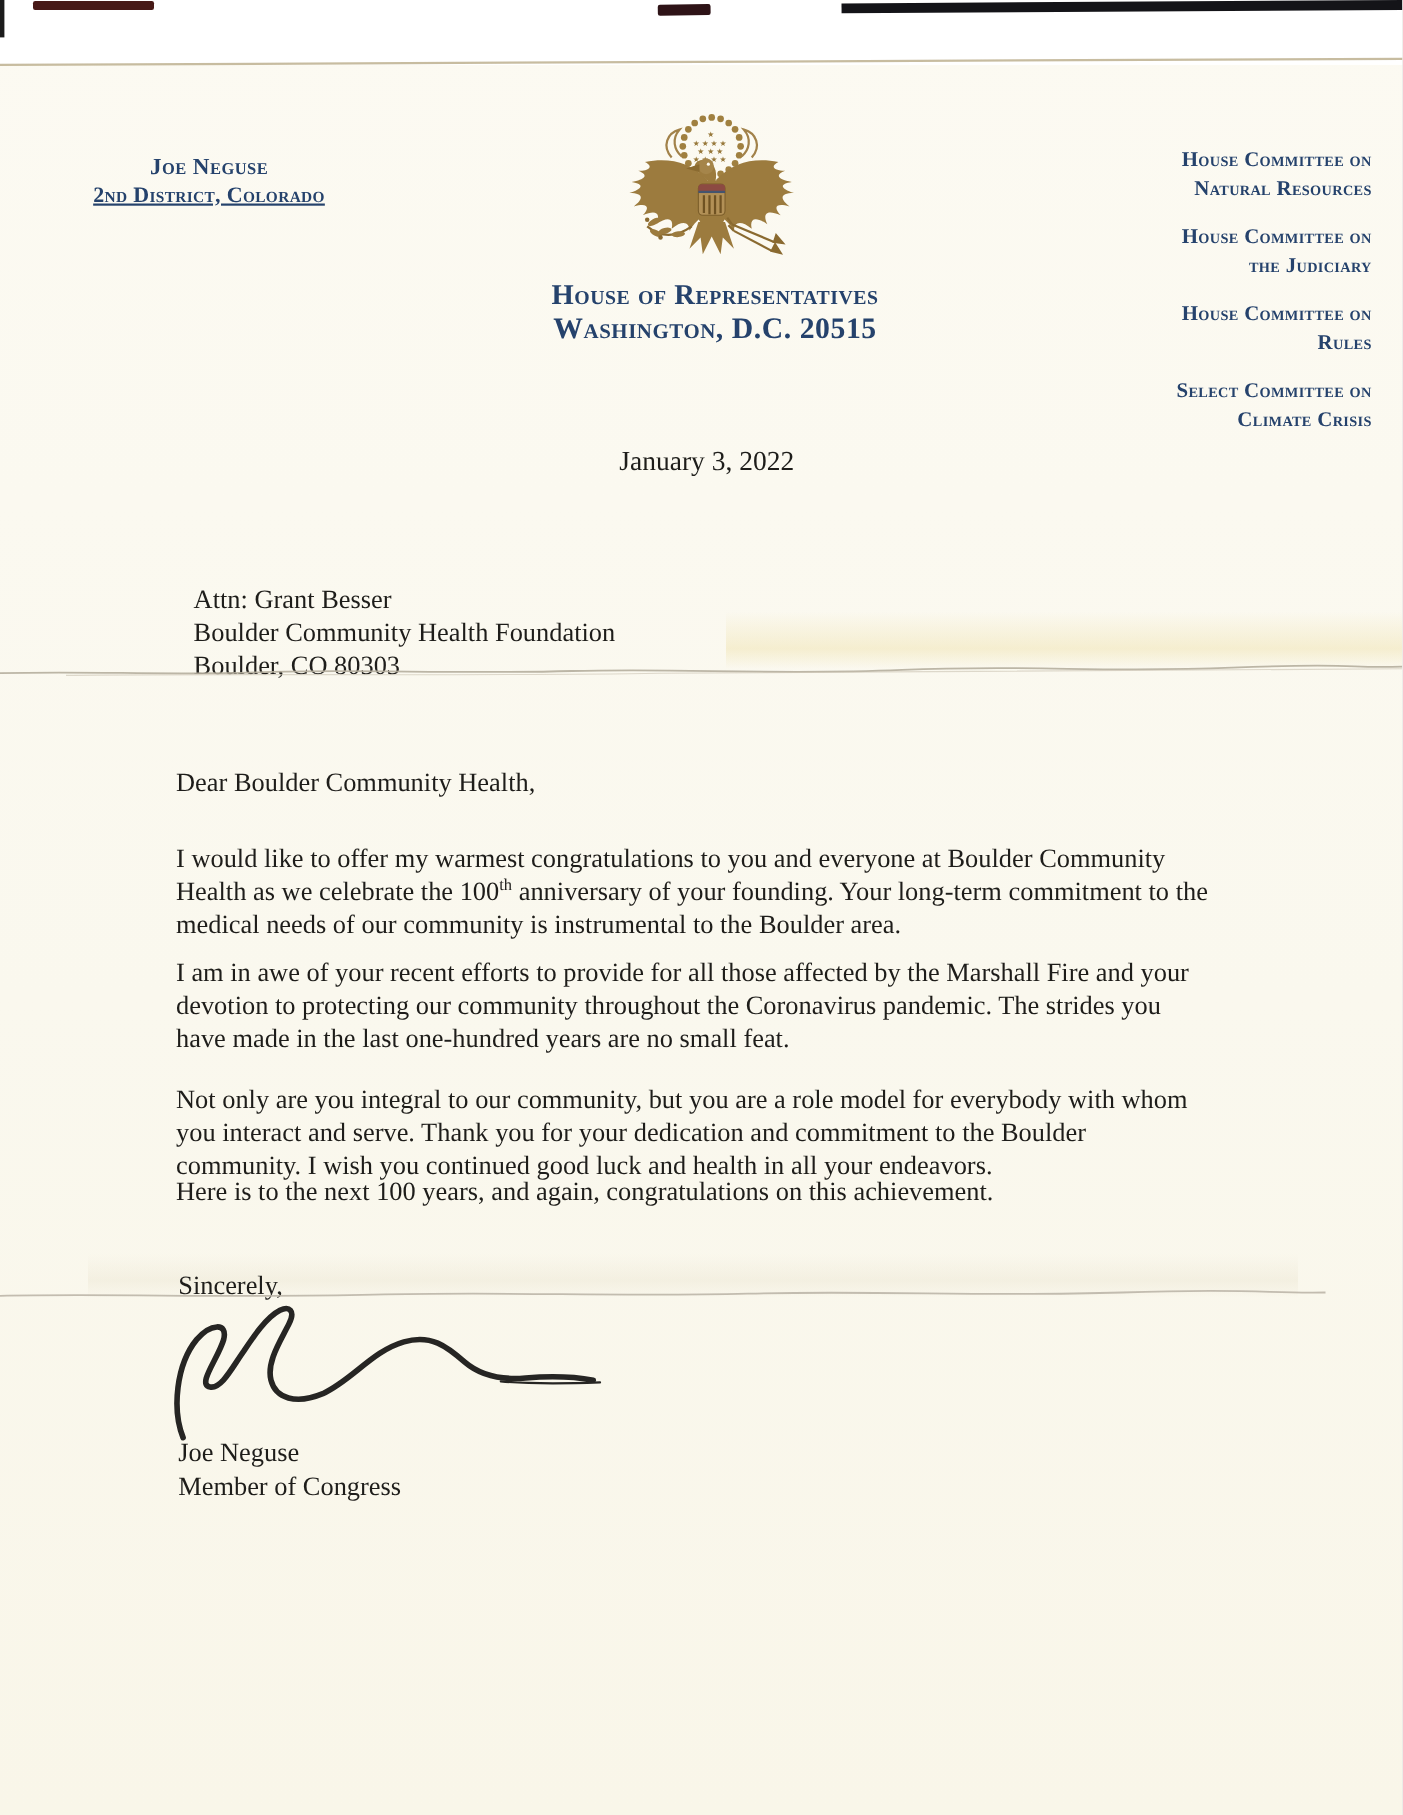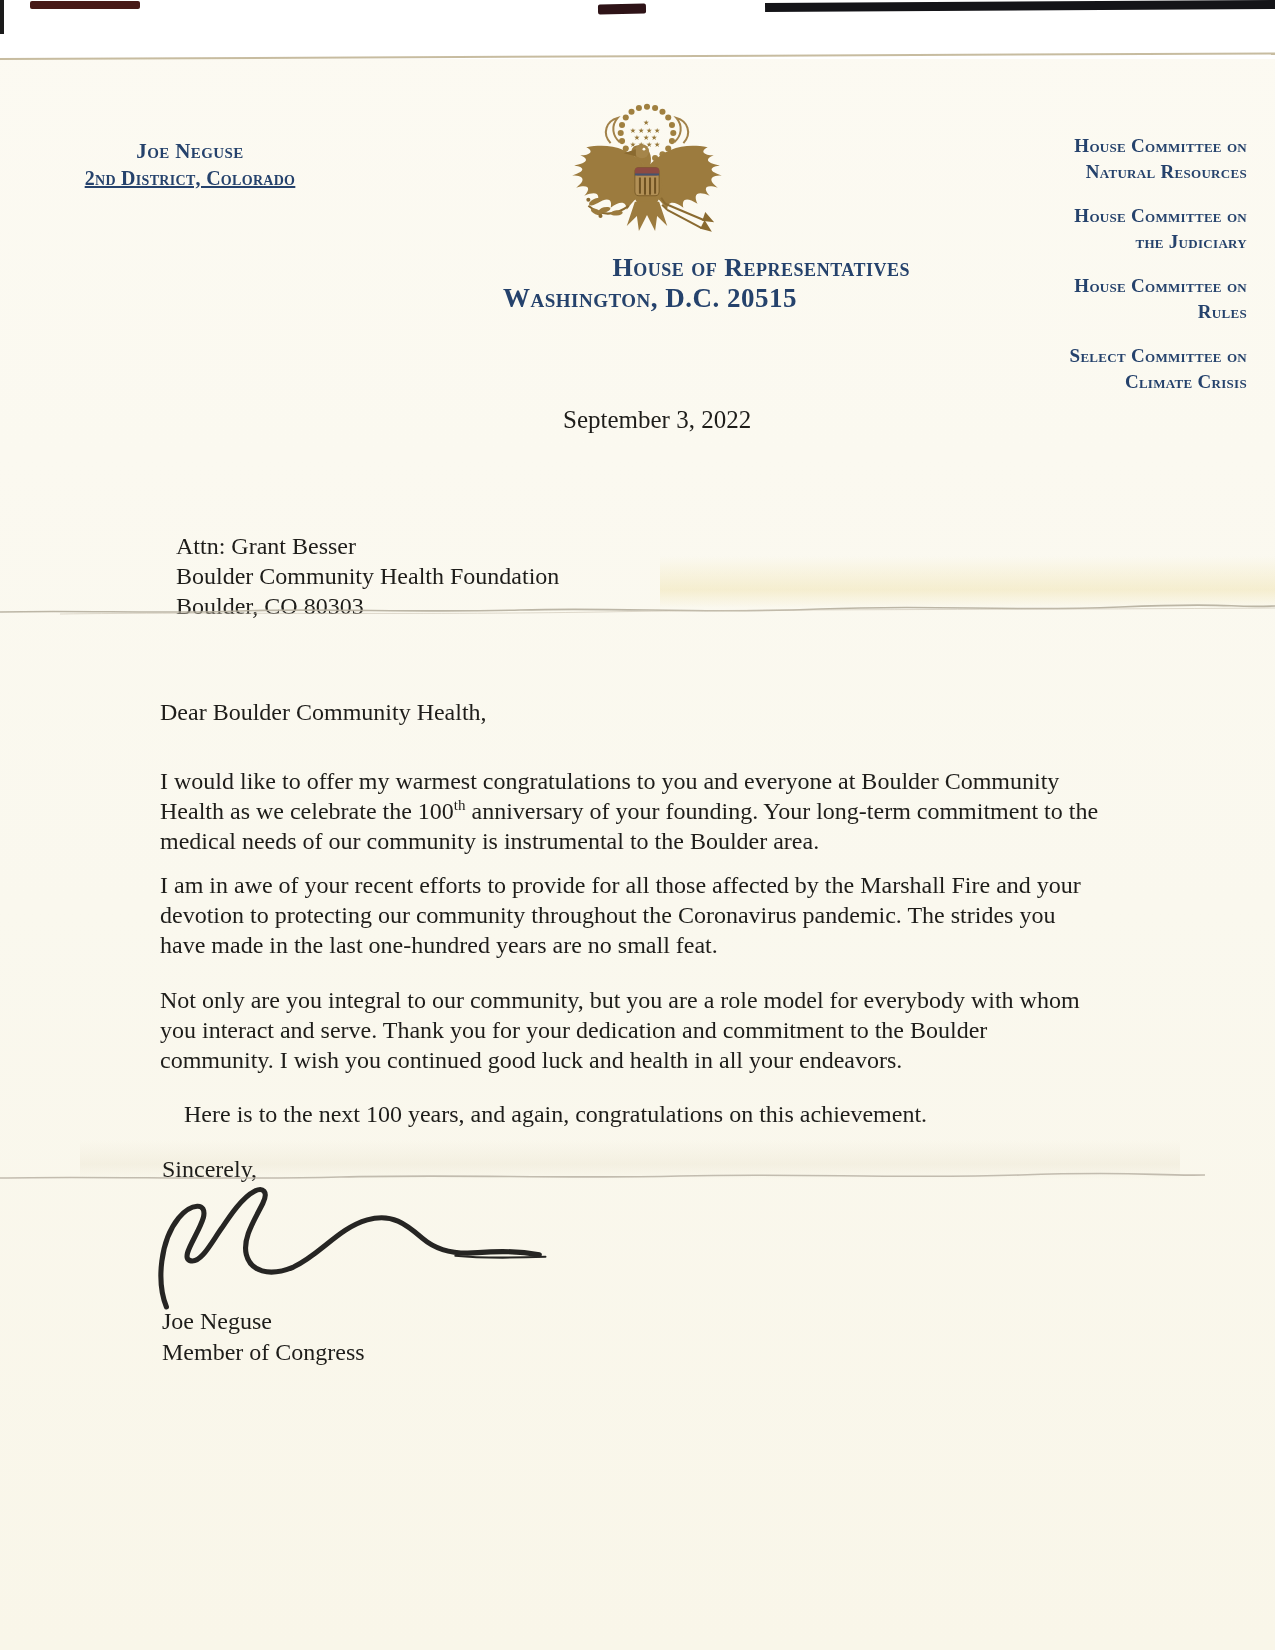--- a/index.html
+++ b/index.html
@@ -18,33 +18,33 @@
   .sliver{position:absolute; left:0; top:0; width:4px; height:34px; background:#1b1b1b;}
 
   
   .lh-name{position:absolute; left:55px; top:138px; width:270px; text-align:center;
            color:#25426c; font-variant:small-caps; font-weight:600;}
   .lh-name .nm{font-size:21px; line-height:27px; letter-spacing:.4px;}
   .lh-name .dist{font-size:20px; line-height:27px; letter-spacing:.3px;text-decoration:underline;}
   .seal{position:absolute; left:556px; top:102px; width:182px; height:148px;}
   .org{position:absolute; left:390px; top:254px; width:520px; text-align:center;
        color:#25426c; font-variant:small-caps; font-weight:600;}
-  .org .o1{font-size:26px; line-height:28px; letter-spacing:.5px;text-align:right;}
+  .org .o1{font-size:26px; line-height:28px; letter-spacing:.5px;}
   .org .o2{font-size:27px; line-height:32px; letter-spacing:.5px;}
   .committees{position:absolute; left:932px; top:133px; width:315px; text-align:right;
               color:#25426c; font-variant:small-caps; font-weight:700;}
   .committee{font-size:19px; line-height:26px; letter-spacing:.3px; margin-bottom:18px;}
 
   
   .txt{color:#1e1d1a;}
   .date{position:absolute; left:563px; top:406px; font-size:25px;}
   .addr{position:absolute; left:176px; top:531px; font-size:24px; line-height:30px;}
   .salutation{position:absolute; left:160px; top:699px; font-size:24px;}
   .para{position:absolute; left:160px; width:940px; font-size:24px; line-height:30px;}
-  .p1{top:754px;margin-top:12px;} .p2{top:870px;} .p3{top:985px;} .p4{top:1099px;margin-left:24px;}
+  .p1{top:754px;margin-top:12px;} .p2{top:870px;} .p3{top:985px;} .p4{top:1069px;}
   sup{font-size:15px; line-height:0;}
   .closing{position:absolute; left:162px; top:1156px; font-size:24px;}
   .sig{position:absolute; left:148px; top:1178px; width:420px; height:135px;}
   .signer{position:absolute; left:162px; top:1306px; font-size:24px; line-height:31px;}
 
   
   .crease{position:absolute; left:0;}
   .tint{position:absolute; left:660px; top:556px; width:615px; height:52px;
         background:linear-gradient(180deg, rgba(240,226,170,0) 0%, rgba(236,220,156,.38) 65%, rgba(240,226,170,0) 100%);}
   .tint2{position:absolute; left:80px; top:1140px; width:1100px; height:40px;
@@ -164,21 +164,21 @@
     <div class="committee">
       <div>House Committee on</div>
       <div>Rules</div>
     </div>
     <div class="committee">
       <div>Select Committee on</div>
       <div>Climate Crisis</div>
     </div>
   </div>
 
-  <div class="date txt">September 3, 2022</div>
+  <div class="date txt">January 3, 2022</div>
 
   <div class="addr txt">
     <div>Attn: Grant Besser</div>
     <div>Boulder Community Health Foundation</div>
     <div>Boulder, CO 80303</div>
   </div>
 
   <div class="salutation txt">Dear Boulder Community Health,</div>
 
   <div class="para p1 txt"><span>I would like to offer my warmest congratulations to you and everyone at Boulder Community Health as we celebrate the 100</span><sup>th</sup><span> anniversary of your founding. Your long-term commitment to the medical needs of our community is instrumental to the Boulder area.</span></div>

